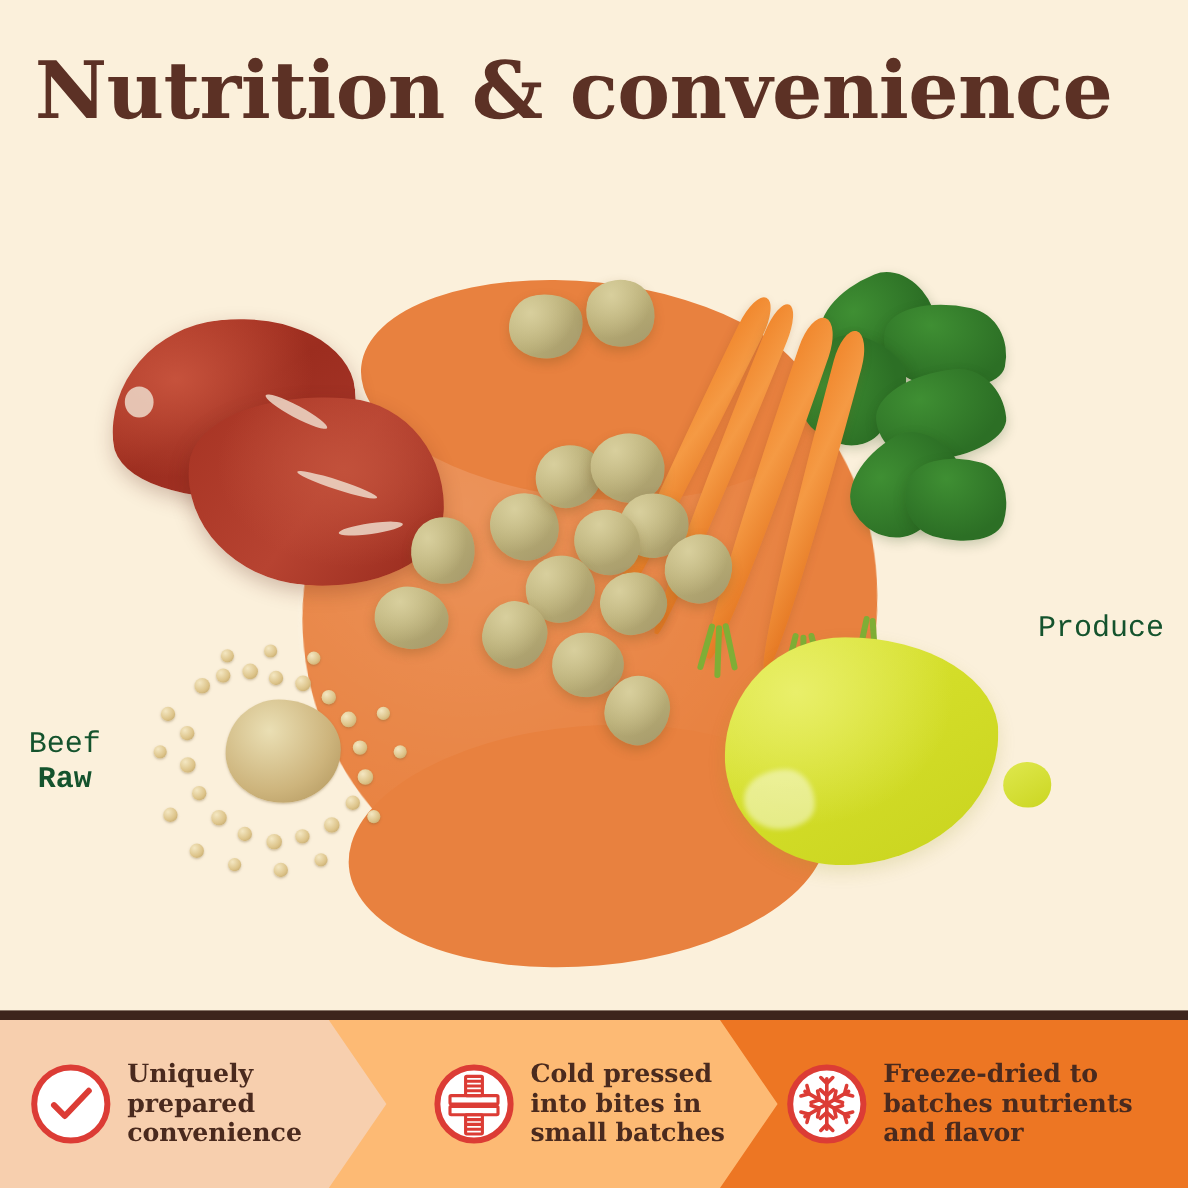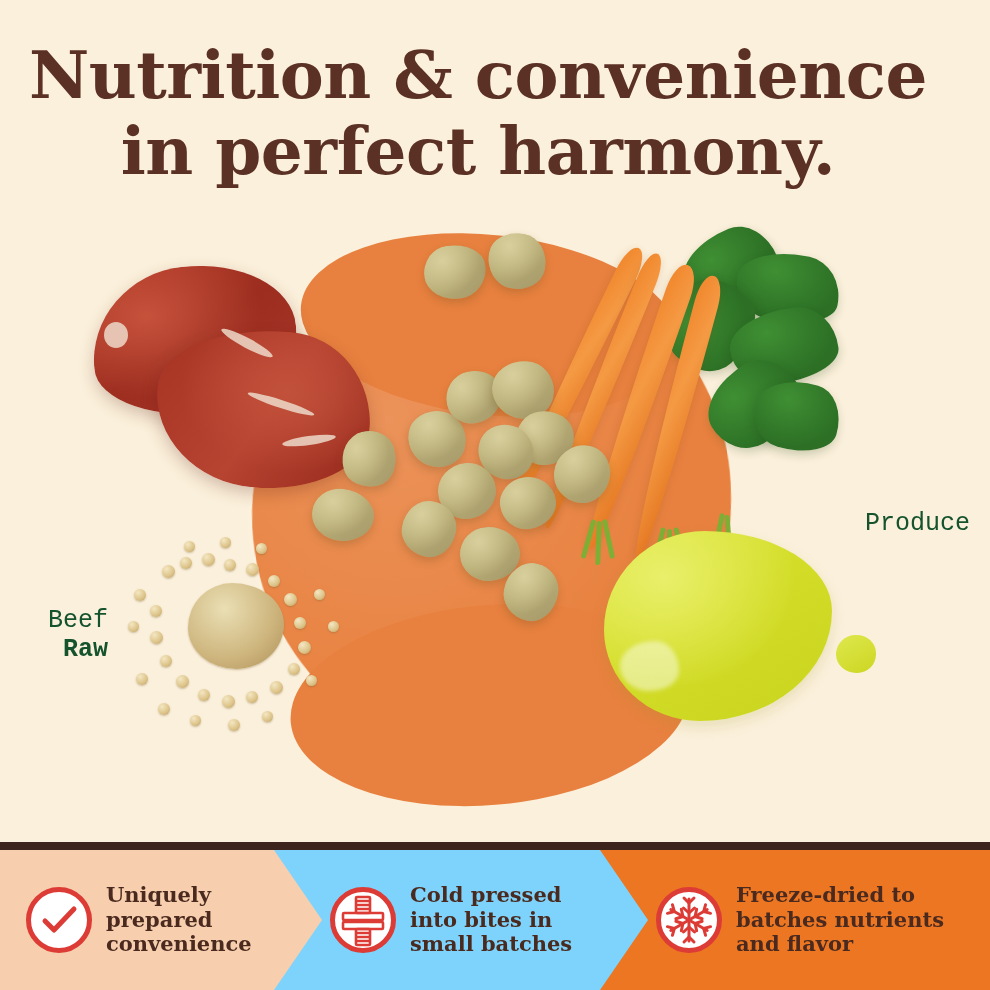--- a/index.html
+++ b/index.html
@@ -118,52 +118,51 @@
       radial-gradient(ellipse at 32% 26%, #d8cf9d 0%, rgba(216,207,157,0) 62%),
       linear-gradient(140deg,#c6bb84 0%,#b6ab74 50%,#a4986a 100%);
     box-shadow:0 4px 9px rgba(110,80,30,.28);
   }
 
   
   .lbl{position:absolute;color:#14532d;line-height:1.14;
        font-family:Liberation Mono, monospace;}
   .lbl .t{display:block;font-size:25px;font-weight:normal;}
   .lbl .s{display:block;font-size:25px;font-weight:bold;}
-  .lbl-beef{left:48px;top:402px;text-align:right;}
+  .lbl-beef{left:24px;top:402px;text-align:center;}
   .lbl-produce{left:700px;top:305px;width:270px;text-align:right;}
   .lbl-sorghum{left:36px;top:733px;text-align:left;}
   .lbl-oil{left:700px;top:714px;width:268px;text-align:right;}
 
   
   .banner{position:absolute;left:0;bottom:0;width:990px;height:148px;}
   .banner-top-rule{position:absolute;left:0;top:0;width:990px;height:8px;background:#3d241c;}
   .seg{position:absolute;top:8px;height:140px;display:flex;align-items:center;}
   .seg-1{left:0;width:340px;background:#f7cfae;}
-  .seg-2{left:0;width:660px;background:#7dd3fc;
-         clip-path:polygon(274px 0, 660px 0, 660px 140px, 274px 140px, 322px 70px);}
+  .seg-2{left:0;width:660px;background:#fdba74;
+         clip-path:polygon(274px 0, 660px 0, 660px 140px, 274px 140px, 322px 70px);padding-left:32px;}
   .seg-3{left:0;width:990px;background:#ed7623;
          clip-path:polygon(600px 0, 990px 0, 990px 140px, 600px 140px, 648px 70px);}
   .seg-inner{display:flex;align-items:center;gap:14px;}
   .seg-1 .seg-inner{margin-left:26px;}
   .seg-2 .seg-inner{margin-left:330px;}
   .seg-3 .seg-inner{margin-left:656px;}
   .ficon{width:66px;height:66px;border-radius:50%;background:#fff;border:5px solid #dc3c35;
          flex:0 0 auto;position:relative;box-sizing:border-box;}
   .ftext{color:#4a2a1e;font-family:"DejaVu Serif","Liberation Serif",serif;
          font-weight:bold;font-size:21px;line-height:1.16;white-space:pre-line;}
   .seg-3 .ftext{color:#4a2a1e;}
 </style>
 </head>
 <body>
 
 <div id="stage">
 
   <div class="title">
     <span class="l1">Nutrition &amp; convenience</span>
-    <span class="l2">in perfect harmony.</span>
   </div>
 
   <div class="hero">
 
     <div class="blob"></div>
     <div class="blob-b"></div>
     <div class="blob-c"></div>
 
     <div class="beef">
       <div class="steak steak-1"></div>

